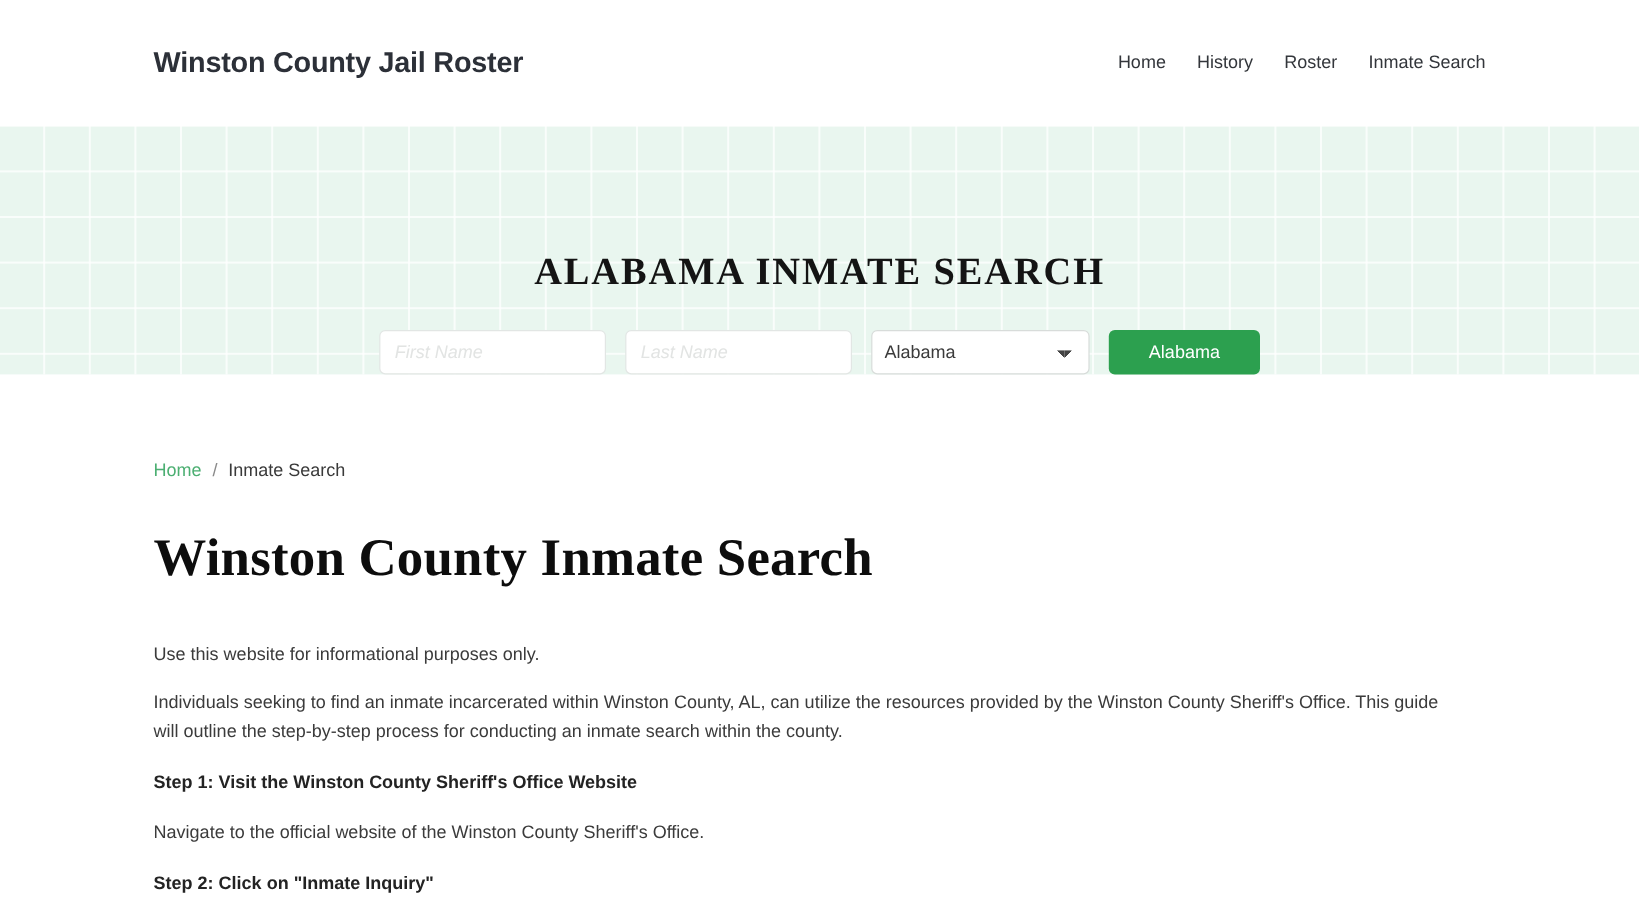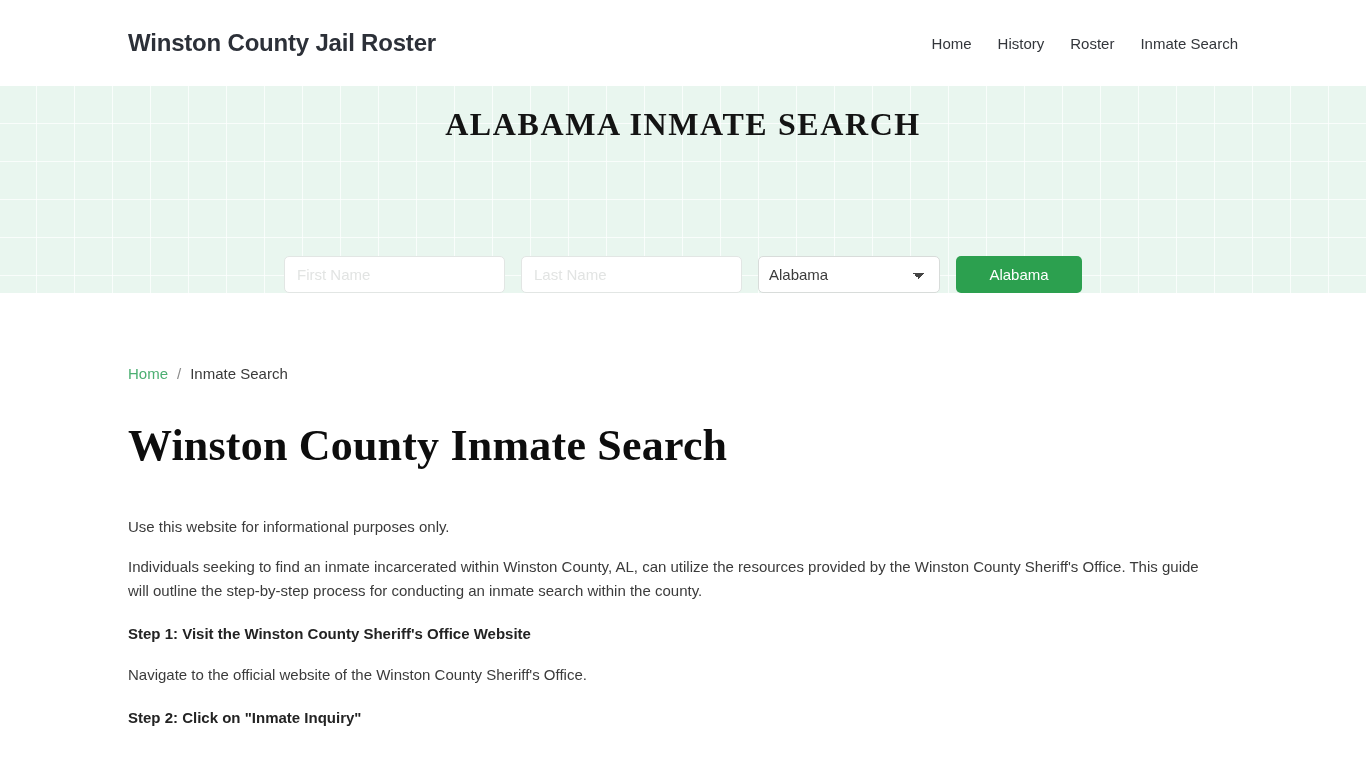--- a/index.html
+++ b/index.html
@@ -13,21 +13,21 @@
     height: 768px;
     overflow: hidden;
     background: #ffffff;
     font-family: "Liberation Sans", sans-serif;
     color: #333333;
     -webkit-font-smoothing: antialiased;
   }
 
   
   .site-header {
-    height: 86px;
+    height: 105px;
     background: #ffffff;
     display: flex;
     align-items: center;
     justify-content: space-between;
     padding: 0 128px;
   }
   .site-title {
     font-size: 24px;
     font-weight: bold;
     color: #2c3038;
@@ -53,48 +53,49 @@
     height: 207px;
     background-color: #e9f6ef;
     background-image:
       linear-gradient(to right, rgba(255,255,255,0.75) 1.5px, transparent 1.5px),
       linear-gradient(to bottom, rgba(255,255,255,0.75) 1.5px, transparent 1.5px);
     background-size: 38px 38px;
     background-position: -2px -1px;
     display: flex;
     flex-direction: column;
     align-items: center;
-    justify-content: space-between;
-    padding-top: 20px;
+    justify-content: flex-end;
+    padding-top: 46px;
   }
   .hero-title {
     margin: 0 0 30px 0;
     font-family: "Liberation Serif", serif;
     font-size: 32px;
     font-weight: bold;
     letter-spacing: 1.6px;
     color: #141414;
     text-align: center;
   }
   .search-form {
     display: flex;
     align-items: center;
     gap: 16px;
   }
   .search-input {
-    width: 221px;
+    width: 189px;
     height: 37px;
     padding: 0 12px;
     font-size: 15px;
     font-family: "Liberation Sans", sans-serif;
     color: #444;
     background: #ffffff;
     border: 1px solid #e2e6e4;
     border-radius: 5px;
     outline: none;
+    font-style: italic;
   }
   .search-input::placeholder {
     color: #e2e4e3;
   }
   .state-select {
     width: 182px;
     height: 37px;
     padding: 0 10px;
     font-size: 15px;
     font-family: "Liberation Sans", sans-serif;

